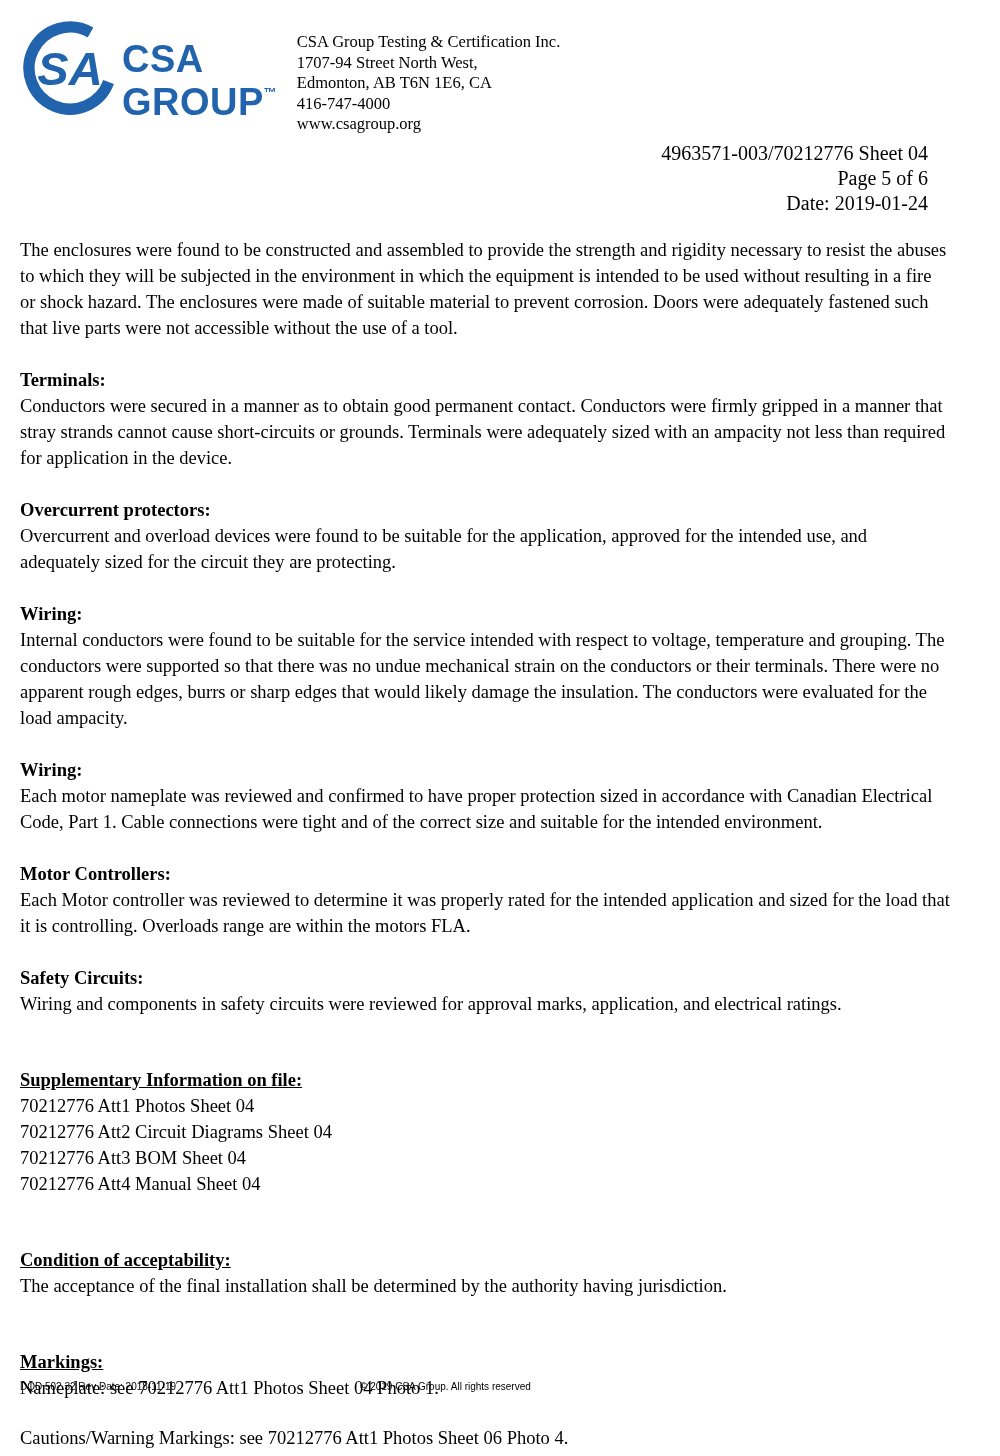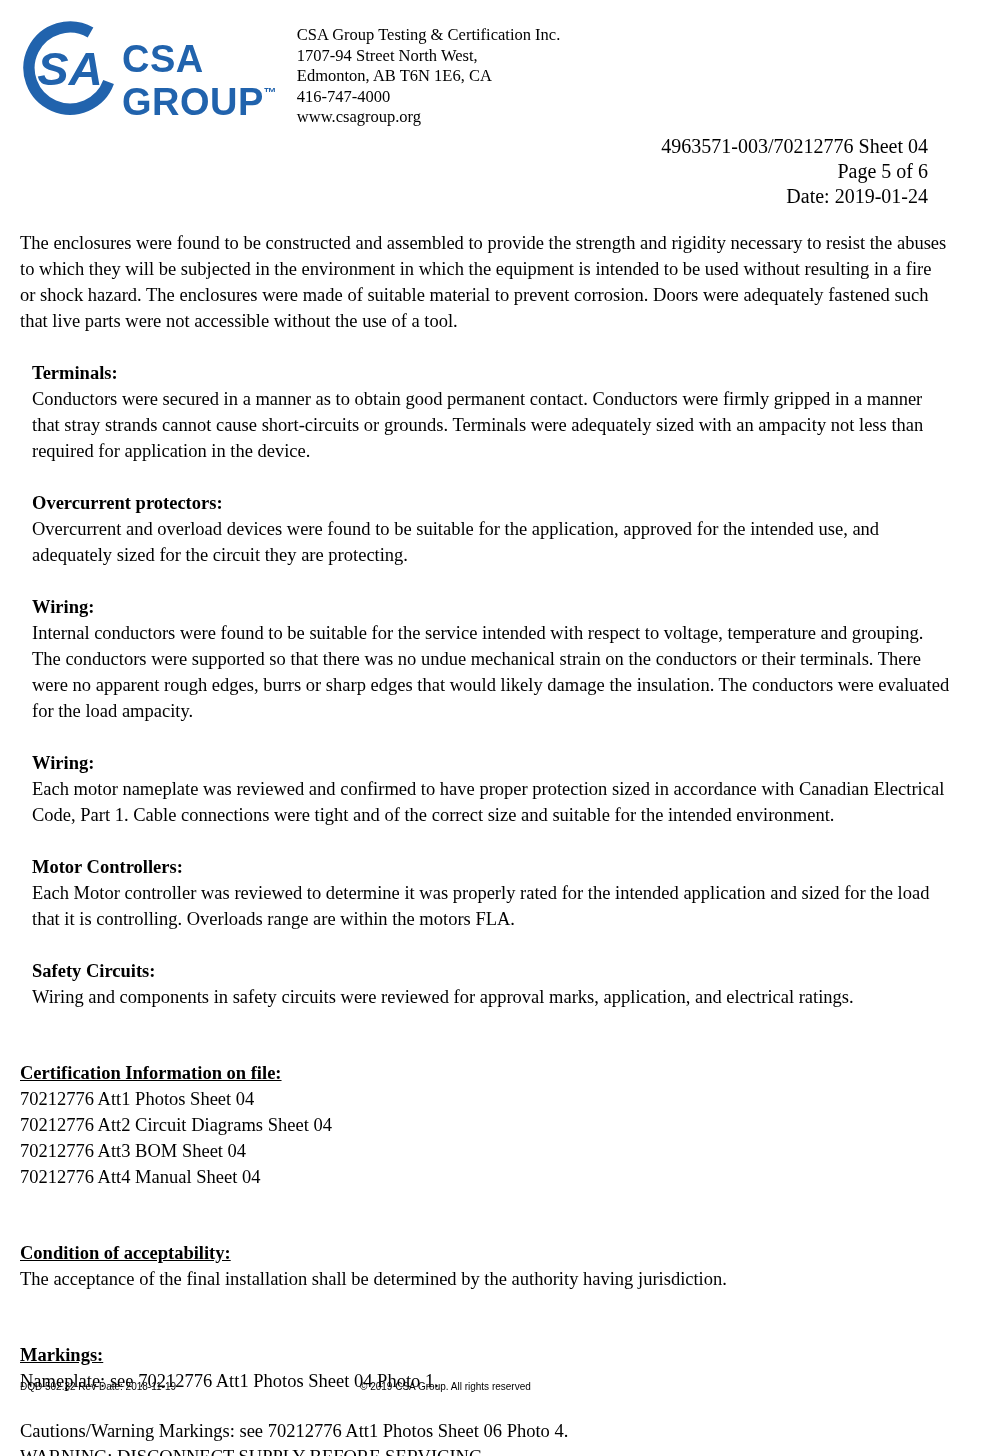--- a/index.html
+++ b/index.html
@@ -27,40 +27,40 @@
     font-family: "Liberation Sans", sans-serif;
     font-weight: bold;
     color: #2163AD;
     letter-spacing: 0.5px;
     line-height: 34px;
     font-size: 38px;
   }
   .wordmark .tm { font-size: 13px; vertical-align: 18px; letter-spacing: 0; }
   .address {
     margin-left: 20px;
-    margin-top: 9px;
+    margin-top: 16px;
     font-size: 16.5px;
     line-height: 20.5px;
   }
   
   .doc-ref {
     margin-top: 6px;
     padding-right: 72px;
     text-align: right;
     font-size: 20px;
     line-height: 25px;
   }
   
   .content {
     margin: 21px 50px 0 20px;
     font-size: 18.5px;
     line-height: 26px;
   }
   .content p { margin: 0; }
-  section.std { margin-top: 26px; margin-left: 12px; }
+  section.std { margin-top: 26px; }
   section.big-gap { margin-top: 50px; }
   .h { font-weight: bold; }
   .h-underline { font-weight: bold; text-decoration: underline; }
   .cautions-group { margin-top: 24px; }
   
   .footer {
     position: absolute;
     top: 1381px;
     left: 0;
     width: 100%;
@@ -132,21 +132,21 @@
       <div class="h">Motor Controllers:</div>
       <p>Each Motor controller was reviewed to determine it was properly rated for the intended application and sized for the load that it is controlling. Overloads range are within the motors FLA.</p>
     </section>
 
     <section class="std">
       <div class="h">Safety Circuits:</div>
       <p>Wiring and components in safety circuits were reviewed for approval marks, application, and electrical ratings.</p>
     </section>
 
     <section class="big-gap">
-      <div class="h-underline">Certification Information on file:</div>
+      <div class="h-underline">Supplementary Information on file:</div>
       <div>70212776 Att1 Photos Sheet 04</div>
       <div>70212776 Att2 Circuit Diagrams Sheet 04</div>
       <div>70212776 Att3 BOM Sheet 04</div>
       <div>70212776 Att4 Manual Sheet 04</div>
     </section>
 
     <section class="big-gap">
       <div class="h-underline">Condition of acceptability:</div>
       <p>The acceptance of the final installation shall be determined by the authority having jurisdiction.</p>
     </section>

